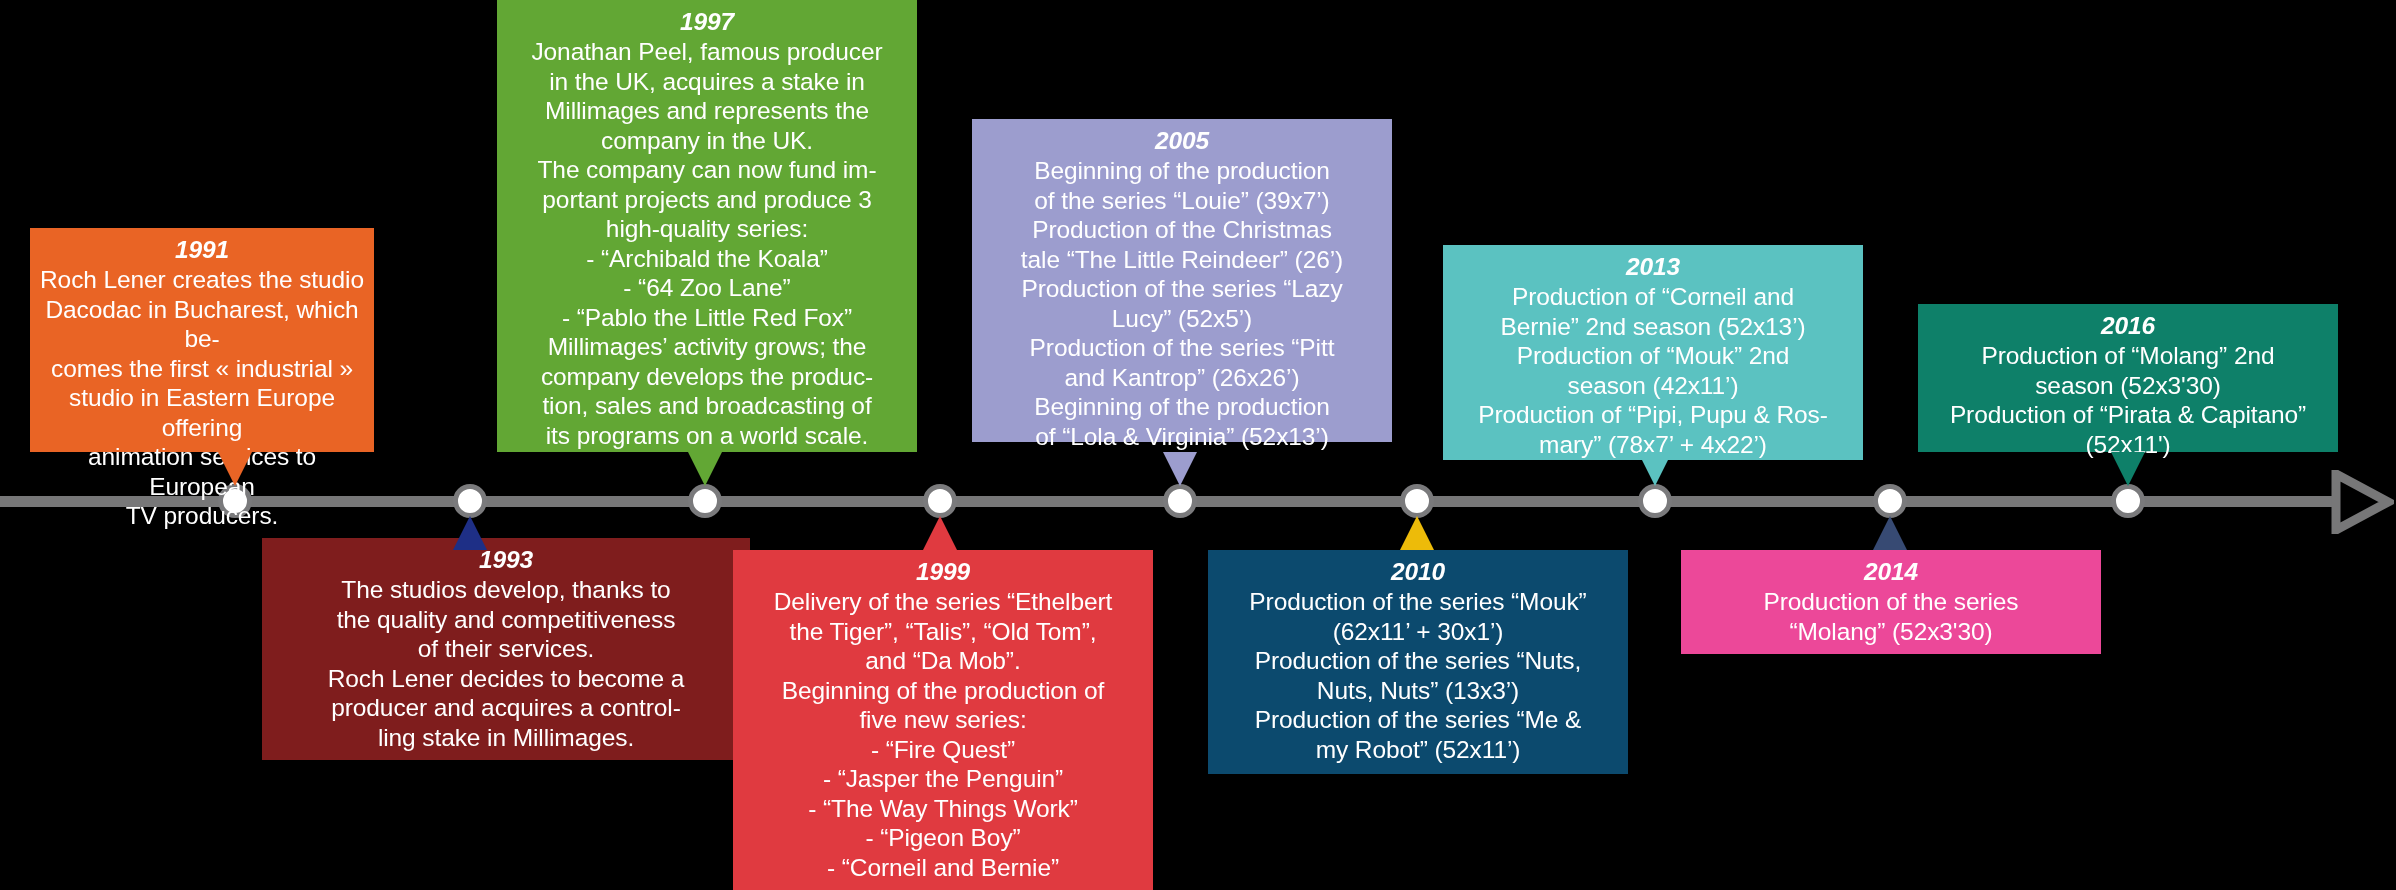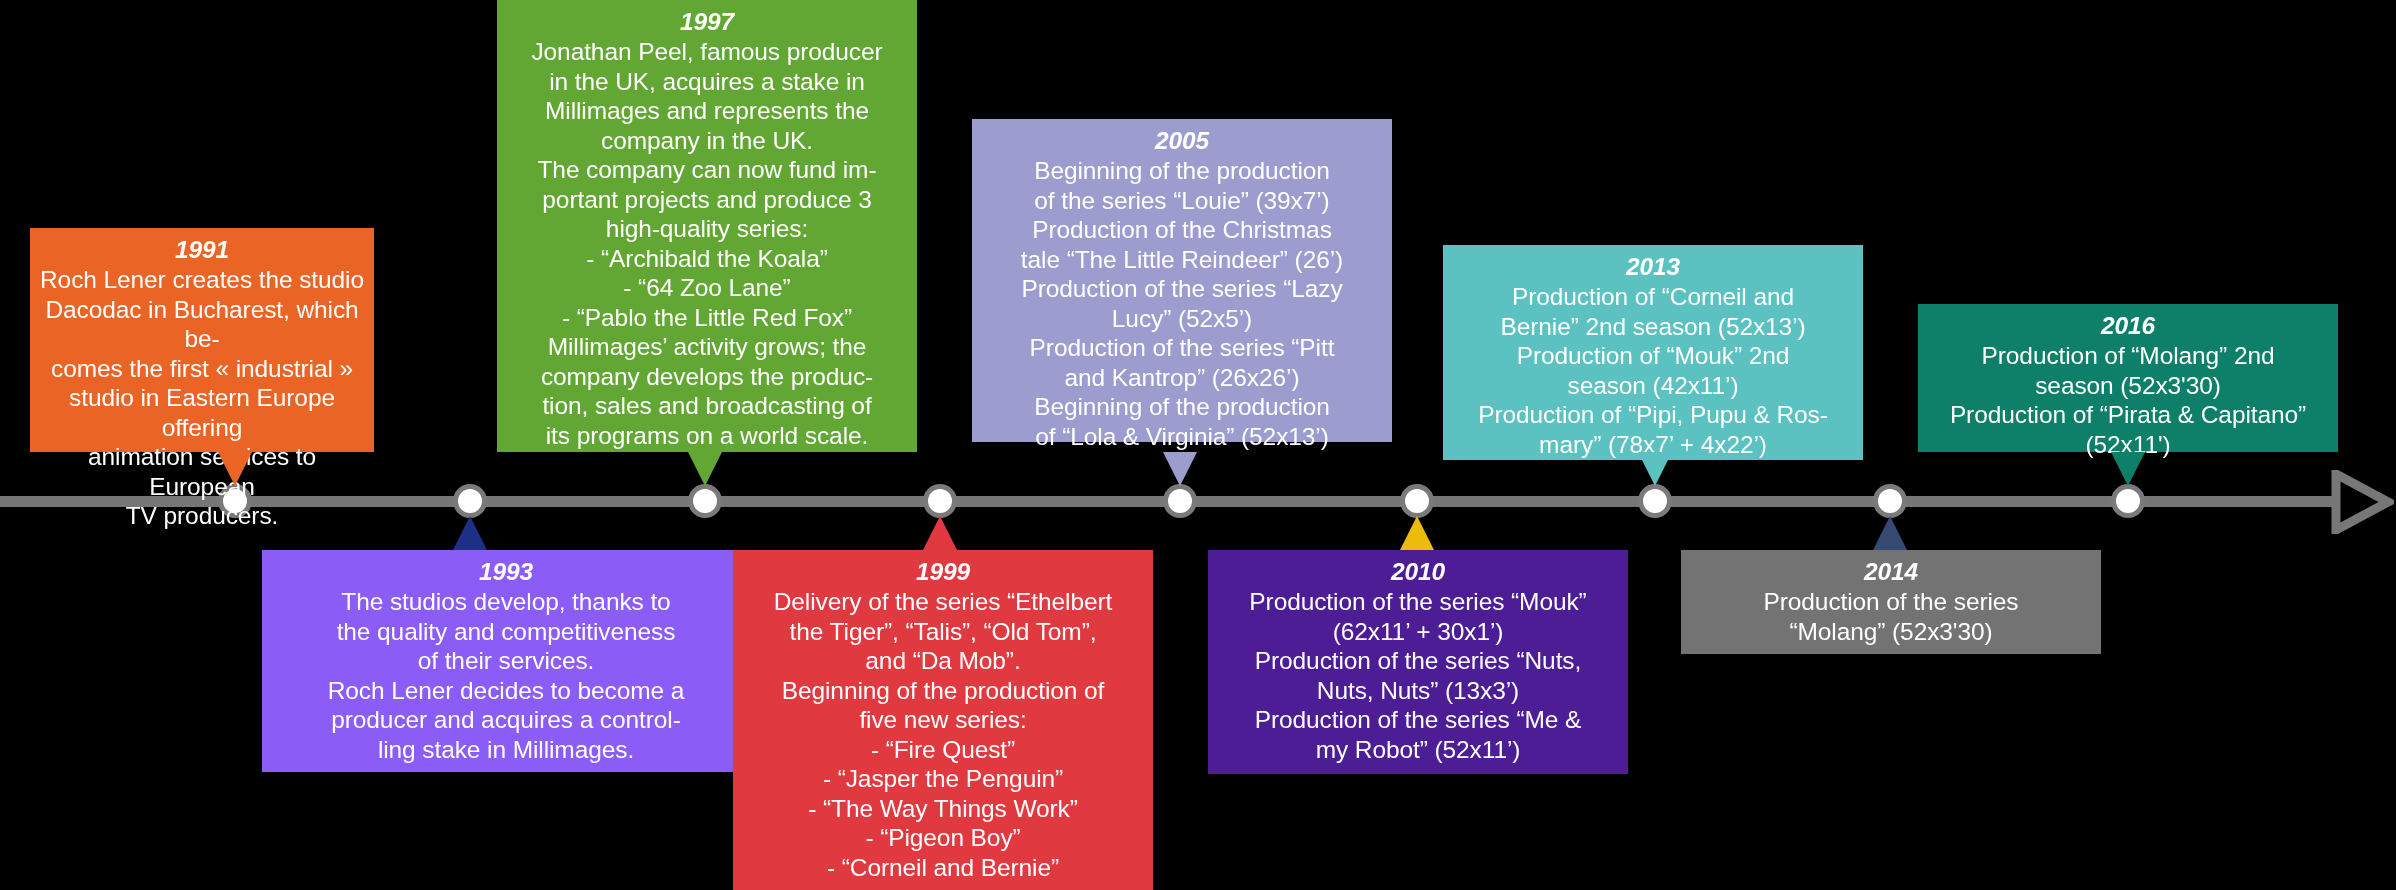--- a/index.html
+++ b/index.html
@@ -72,21 +72,21 @@
       <div class="card" style="left: 30px; width: 344px; top: 228px; height: 224px; background: rgb(233, 100, 37);">
         <span class="year">1991</span>
         <span class="body">Roch Lener creates the studio
 Dacodac in Bucharest, which be-
 comes the first « industrial »
 studio in Eastern Europe offering
 animation services to European
 TV producers.</span>
       </div>
       <div class="ptr down" style="left: 218px; top: 452px; border-top: 34px solid rgb(233, 100, 37);"></div>
-      <div class="card" style="left: 262px; width: 488px; top: 550px; height: 222px; background: #8b5cf6;">
+      <div class="card" style="left: 262px; width: 488px; top: 538px; height: 222px; background: #7f1d1d;">
         <span class="year">1993</span>
         <span class="body">The studios develop, thanks to
 the quality and competitiveness
 of their services.
 Roch Lener decides to become a
 producer and acquires a control-
 ling stake in Millimages.</span>
       </div>
       <div class="ptr up" style="left: 453px; top: 516px; border-bottom: 34px solid rgb(30, 47, 134);"></div>
       <div class="card" style="left: 497px; width: 420px; top: 0px; height: 452px; background: rgb(98, 167, 52);">
@@ -128,41 +128,41 @@
 Production of the Christmas
 tale “The Little Reindeer” (26’)
 Production of the series “Lazy
 Lucy” (52x5’)
 Production of the series “Pitt
 and Kantrop” (26x26’)
 Beginning of the production
 of “Lola &amp; Virginia” (52x13’)</span>
       </div>
       <div class="ptr down" style="left: 1163px; top: 452px; border-top: 34px solid rgb(156, 157, 206);"></div>
-      <div class="card" style="left: 1208px; width: 420px; top: 550px; height: 224px; background: #4c1d95;">
+      <div class="card" style="left: 1208px; width: 420px; top: 550px; height: 224px; background: #0c4a6e;">
         <span class="year">2010</span>
         <span class="body">Production of the series “Mouk”
 (62x11’ + 30x1’)
 Production of the series “Nuts,
 Nuts, Nuts” (13x3’)
 Production of the series “Me &amp;
 my Robot” (52x11’)</span>
       </div>
       <div class="ptr up" style="left: 1400px; top: 516px; border-bottom: 34px solid rgb(237, 187, 9);"></div>
       <div class="card" style="left: 1443px; width: 420px; top: 237px; height: 215px; background: rgb(91, 194, 193); margin-top: 8px;">
         <span class="year">2013</span>
         <span class="body">Production of “Corneil and
 Bernie” 2nd season (52x13’)
 Production of “Mouk” 2nd
 season (42x11’)
 Production of “Pipi, Pupu &amp; Ros-
 mary” (78x7’ + 4x22’)</span>
       </div>
       <div class="ptr down" style="left: 1638px; top: 452px; border-top: 34px solid rgb(91, 194, 193);"></div>
-      <div class="card" style="left: 1681px; width: 420px; top: 550px; height: 104px; background: #737373;">
+      <div class="card" style="left: 1681px; width: 420px; top: 550px; height: 104px; background: #ec4899;">
         <span class="year">2014</span>
         <span class="body">Production of the series
 “Molang” (52x3'30)</span>
       </div>
       <div class="ptr up" style="left: 1873px; top: 516px; border-bottom: 34px solid rgb(55, 74, 115);"></div>
       <div class="card" style="left: 1918px; width: 420px; top: 304px; height: 148px; background: rgb(14, 128, 105);">
         <span class="year">2016</span>
         <span class="body">Production of “Molang” 2nd
 season (52x3'30)
 Production of “Pirata &amp; Capitano”

